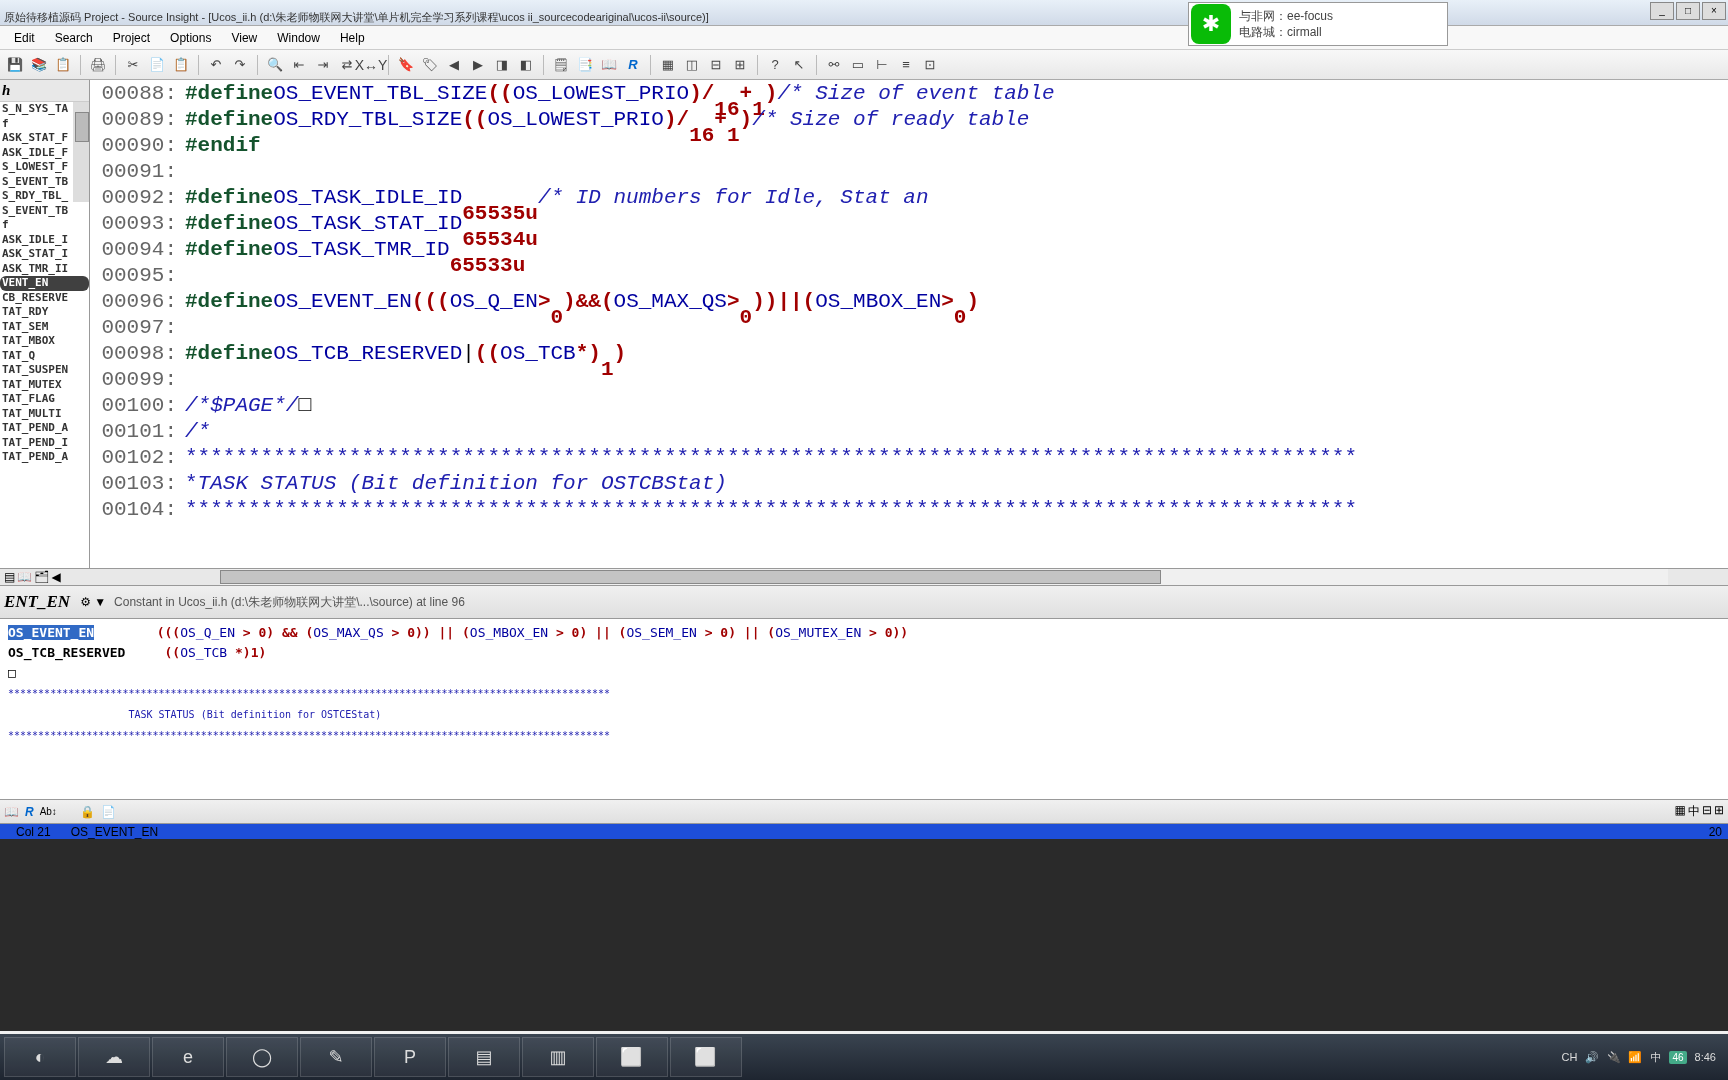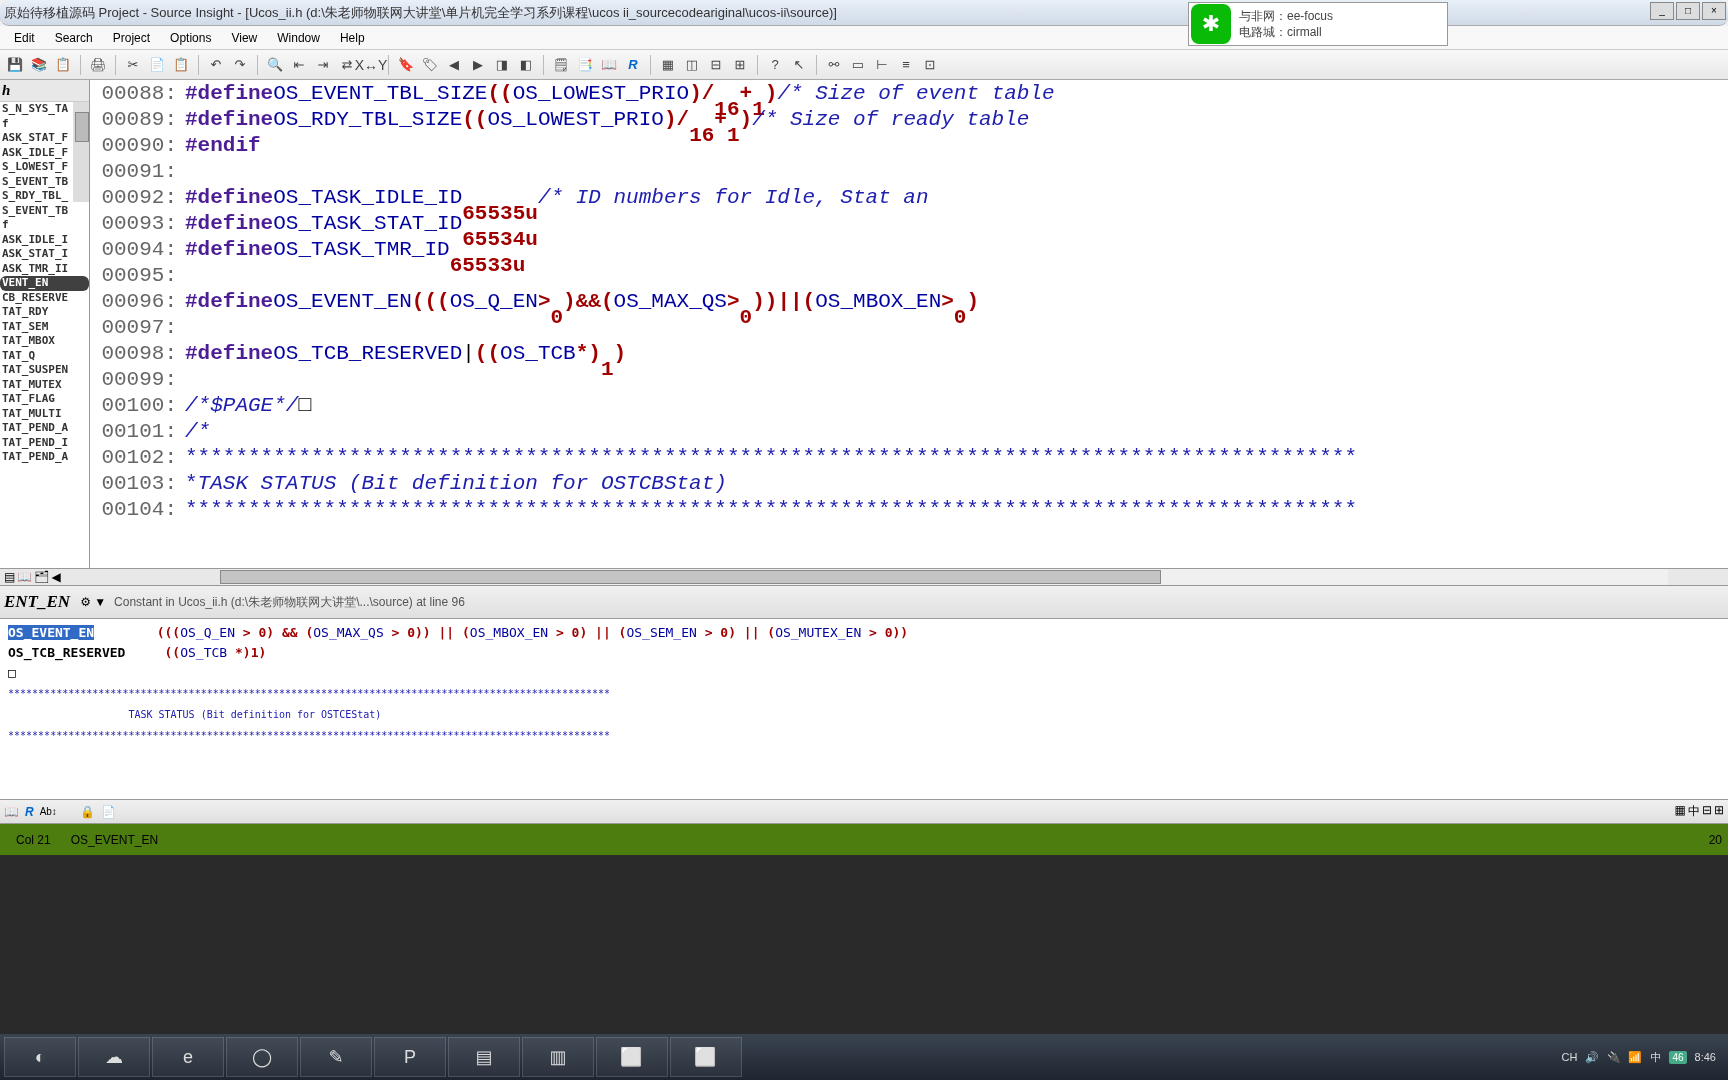--- a/index.html
+++ b/index.html
@@ -1,51 +1,51 @@
 <!DOCTYPE html>
 <html><head>
 <meta charset="utf-8">
 <style>
 * { margin:0; padding:0; box-sizing:border-box; }
 body { font-family:"Segoe UI",Tahoma,sans-serif; font-size:12px; background:#f0f0f0; overflow:hidden; width:1728px; height:1080px; position:relative; }
-.titlebar { height:26px; background:linear-gradient(#e8f0f8,#d0dae8); display:flex; align-items:center; padding:0 4px; font-size:13px; color:#333; border-bottom:1px solid #aaa;border-radius:9px; }
+.titlebar { height:26px; background:linear-gradient(#e8f0f8,#d0dae8); display:flex; align-items:flex-end; padding:0 4px; font-size:11px; color:#333; border-bottom:1px solid #aaa; }
 .menubar { height:24px; background:#f8f8f8; display:flex; align-items:center; padding:0 4px; border-bottom:1px solid #ccc; }
 .menubar span { padding:2px 10px; cursor:default; }
 .toolbar { height:30px; background:linear-gradient(#f8f8f8,#e8e8e8); border-bottom:1px solid #aaa; display:flex; align-items:center; padding:0 4px; gap:2px; }
 .toolbar .tbtn { width:22px; height:22px; border:1px solid transparent; display:flex; align-items:center; justify-content:center; font-size:13px; color:#444; }
 .toolbar .sep { width:1px; height:20px; background:#bbb; margin:0 4px; }
 .main { display:flex; height:488px; }
 .sidebar { width:90px; background:#fff; border-right:1px solid #999; display:flex; flex-direction:column; font-size:11px; overflow:hidden; }
 .sidebar-head { background:#e8e8e8; padding:2px; font-style:italic; font-weight:bold; font-family:serif; font-size:15px; border-bottom:1px solid #ccc; }
 .sidebar-list { flex:1; overflow:hidden; position:relative;font-weight:bold; }
 .sidebar-list div { padding:0 2px; white-space:nowrap; overflow:hidden; font-family:Consolas,monospace; font-size:11px; color:#333; line-height:14.5px; }
 .sidebar-list div.sel { background:#404040; color:#fff;border-radius:6px; }
 .sb-scroll { position:absolute; right:0; top:0; width:16px; height:100px; background:#ddd; }
 .sb-thumb { position:absolute; right:0; top:10px; width:14px; height:30px; background:#bbb; border:1px solid #888; }
 .editor { flex:1; background:#fff; font-family:Consolas,"Courier New",monospace; font-size:21px; overflow:hidden; position:relative; padding-left:10px; }
 .line { display:flex; height:26px; align-items:center; white-space:pre; }
 .lnum { color:#666; width:85px; text-align:right; padding-right:8px; font-weight:normal; }
-.kw { color:#4c1d95; font-weight:bold; }
+.kw { color:#14532d; font-weight:bold; }
 .sym { color:#0000a0; font-weight:normal; }
 .num { color:#a00000; font-weight:bold;margin-top:32px; }
 .op { color:#a00000; font-weight:bold; }
 .cmt { color:#2020b0; font-style:italic; }
 .star { color:#2020b0; }
 .pln { color:#000; }
 .hscroll { height:17px; background:#e8e8e8; border-top:1px solid #999; position:relative; display:flex; }
 .hscroll-track { flex:1; margin:0 60px 0 110px; background:#f0f0f0; position:relative; }
 .hscroll-thumb { position:absolute; left:0; top:1px; height:14px; width:65%; background:#c4c4c4; border:1px solid #888; }
 .ctx-header { height:22px; background:linear-gradient(#f0f0f0,#e0e0e0); border-top:1px solid #999; border-bottom:1px solid #999; display:flex; align-items:center; font-size:12px; padding:16px 4px; }
 .ctx-sym { font-weight:bold; font-style:italic; font-family:serif; font-size:17px; margin-right:10px; }
 .ctx-body { height:180px; background:#fff; font-family:Consolas,monospace; font-size:13px; padding:4px 8px; overflow:hidden; }
 .ctx-line { white-space:pre; line-height:20px; }
 .ctx-line .hlsel { background:#316ac5; color:#fff; font-weight:bold; }
 .sm { font-size:10px; color:#2020b0; }
 .bottombar { height:24px; background:linear-gradient(#f0f0f0,#e0e0e0); border-top:1px solid #999; display:flex; align-items:center; padding:0 4px; gap:6px; }
-.statusbar { height:32px; background:#4d7c0f; border-top:1px solid #999; display:flex; align-items:center; font-size:12px; padding:0 6px; }
+.statusbar { height:16px; background:#1d4ed8; border-top:1px solid #999; display:flex; align-items:center; font-size:12px; padding:0 6px; }
 .taskbar { position:absolute; bottom:0; left:0; right:0; height:46px; background:linear-gradient(#3a4450,#1e2530); display:flex; align-items:center; padding:0 4px; gap:2px; }
 .task-btn { width:72px; height:40px; background:rgba(255,255,255,0.05); border:1px solid rgba(255,255,255,0.15); display:flex; align-items:center; justify-content:center; color:#ddd; font-size:18px; }
 .tray { margin-left:auto; display:flex; align-items:center; gap:8px; color:#ddd; font-size:11px; padding-right:8px; }
 .wechat-overlay { position:absolute; top:2px; right:280px; width:260px; height:44px; background:#fff; border:1px solid #999; display:flex; align-items:center; font-size:12px; }
 .wechat-ico { width:40px; height:40px; background:#09bb07; border-radius:8px; margin:2px; display:flex; align-items:center; justify-content:center; color:#fff; font-size:22px; }
 .wechat-txt { flex:1; padding:2px 6px; line-height:16px; color:#444; }
 .winbtns { position:absolute; top:2px; right:2px; display:flex; gap:2px; }
 .winbtn { width:24px; height:18px; background:#ddd; border:1px solid #888; font-size:10px; text-align:center; line-height:16px; }
 .tray-badge { display:inline-block; padding:1px 3px; background:#4a8; color:#fff; border-radius:2px; font-size:10px; }
 </style>

